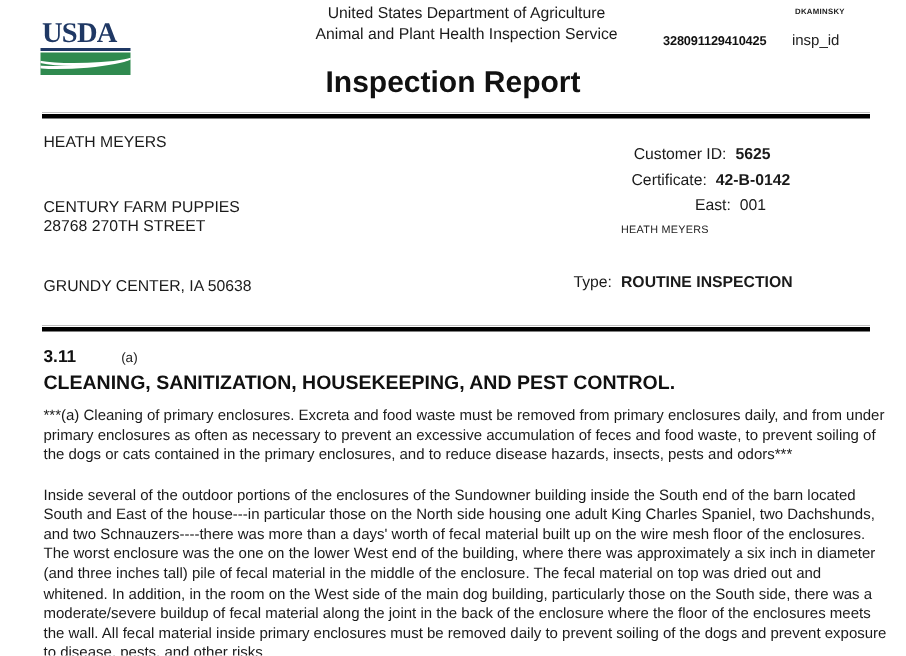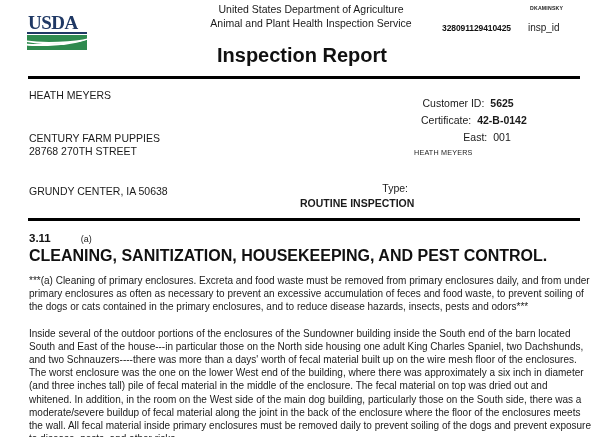--- a/index.html
+++ b/index.html
@@ -173,21 +173,20 @@
     margin-left: 114px;
     font-size: 7.2px;
     letter-spacing: 0.2px;
     line-height: 13px;
     color: #222;
   }
   .meta-type {
     display: flex;
     margin-top: 22px;
     line-height: 15px;
-    flex-direction: column;
   }
   .meta-type .meta-label { width: 108px; }
   .meta-type .meta-value { font-weight: bold; }
 
   
   .section {
     margin: 11px 12px 0 29px;
   }
   .sec-head {
     display: flex;
@@ -197,21 +196,21 @@
     font-size: 11.5px;
     font-weight: bold;
     color: #111;
   }
   .sec-sub {
     font-size: 9px;
     margin-left: 30px;
     color: #222;
   }
   .sec-title {
-    font-size: 16px;
+    font-size: 13px;
     font-weight: bold;
     color: #111;
     margin-top: 3px;
   }
   .para {
     font-size: 10px;
     line-height: 13.2px;
     color: #1a1a1a;
     margin-top: 9px;
     text-align: left;

